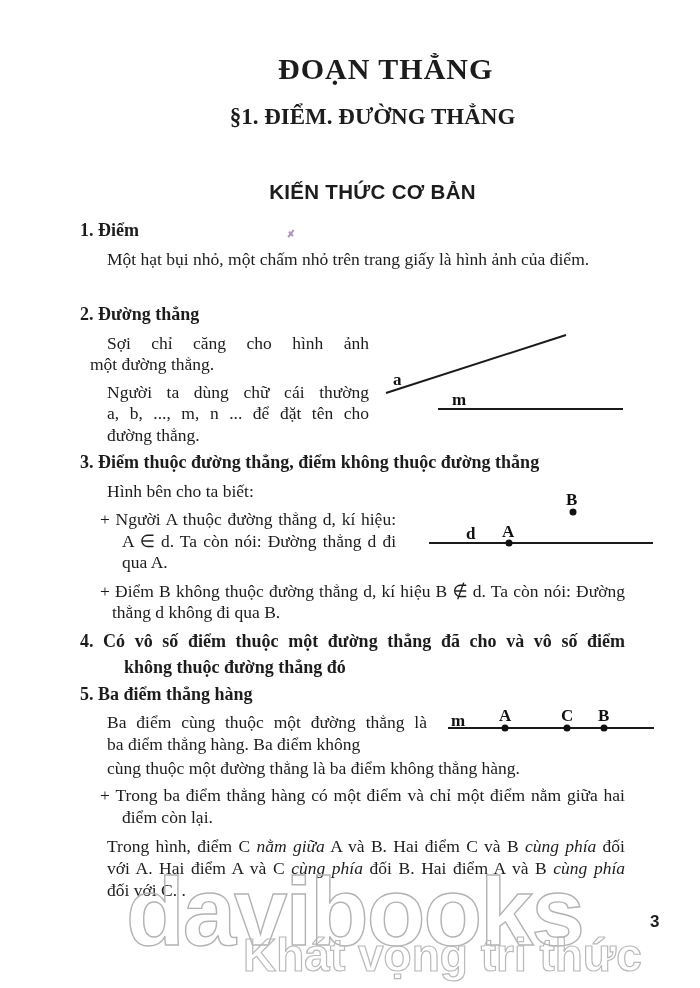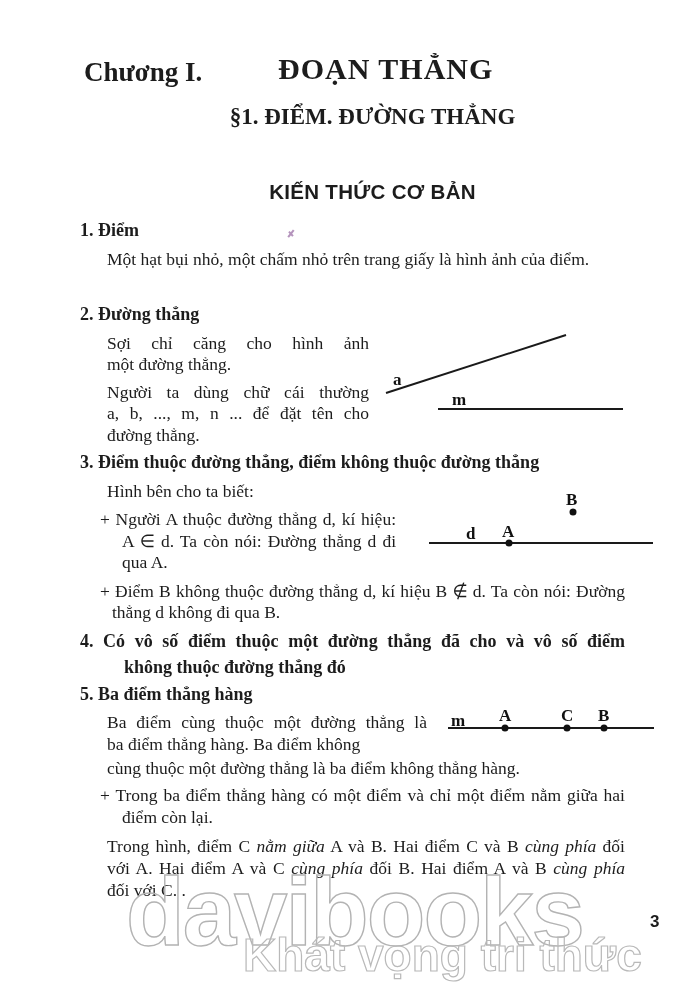--- a/index.html
+++ b/index.html
@@ -40,33 +40,32 @@
     content:""; position:absolute; left:3px; top:0; width:1.5px; height:9px; background:#9b6fa6;
   }
   .scan-smudge::before { transform:rotate(38deg); }
   .scan-smudge::after  { transform:rotate(-42deg); height:6px; top:2px; }
 </style>
 </head>
 <body>
 
 <div class="page">
 
-  <div class="chapter-label" style="left:84px; top:57px;">Chương I.</div>
   <div class="chapter-title" style="left:278px; top:52px;">ĐOẠN THẲNG</div>
   <div class="lesson-title" style="top:104px;">§1. ĐIỂM. ĐƯỜNG THẲNG</div>
   <div class="knowledge-heading" style="top:180px;">KIẾN THỨC CƠ BẢN</div>
 
   <span class="scan-smudge"></span>
 
   <div class="sec-title" style="left:80px; top:220px;">1. Điểm</div>
   <div class="tline" style="left:107px; top:248px;">Một hạt bụi nhỏ, một chấm nhỏ trên trang giấy là hình ảnh của điểm.</div>
 
   <div class="sec-title" style="left:80px; top:304px;">2. Đường thẳng</div>
   <div class="wrapline jl" style="left:107px; top:332px; width:262px;">Sợi chỉ căng cho hình ảnh</div>
-  <div class="tline" style="left:107px; top:353px;text-align:right;">một đường thẳng.</div>
+  <div class="tline" style="left:90px; top:353px;text-align:right;">một đường thẳng.</div>
   <div class="wrapline jl" style="left:107px; top:381px; width:262px;">Người ta dùng chữ cái thường</div>
   <div class="wrapline jl" style="left:107px; top:402px; width:262px;">a, b, ..., m, n ... để đặt tên cho</div>
   <div class="tline" style="left:107px; top:424px;">đường thẳng.</div>
 
   <svg style="left:360px; top:325px;" width="290" height="95" viewBox="0 0 290 95">
     <line class="fig-line" x1="26" y1="68" x2="206" y2="10"></line>
     <text class="fig-label" x="33" y="60">a</text>
     <line class="fig-line" x1="78" y1="84" x2="263" y2="84"></line>
     <text class="fig-label" x="92" y="80">m</text>
   </svg>

